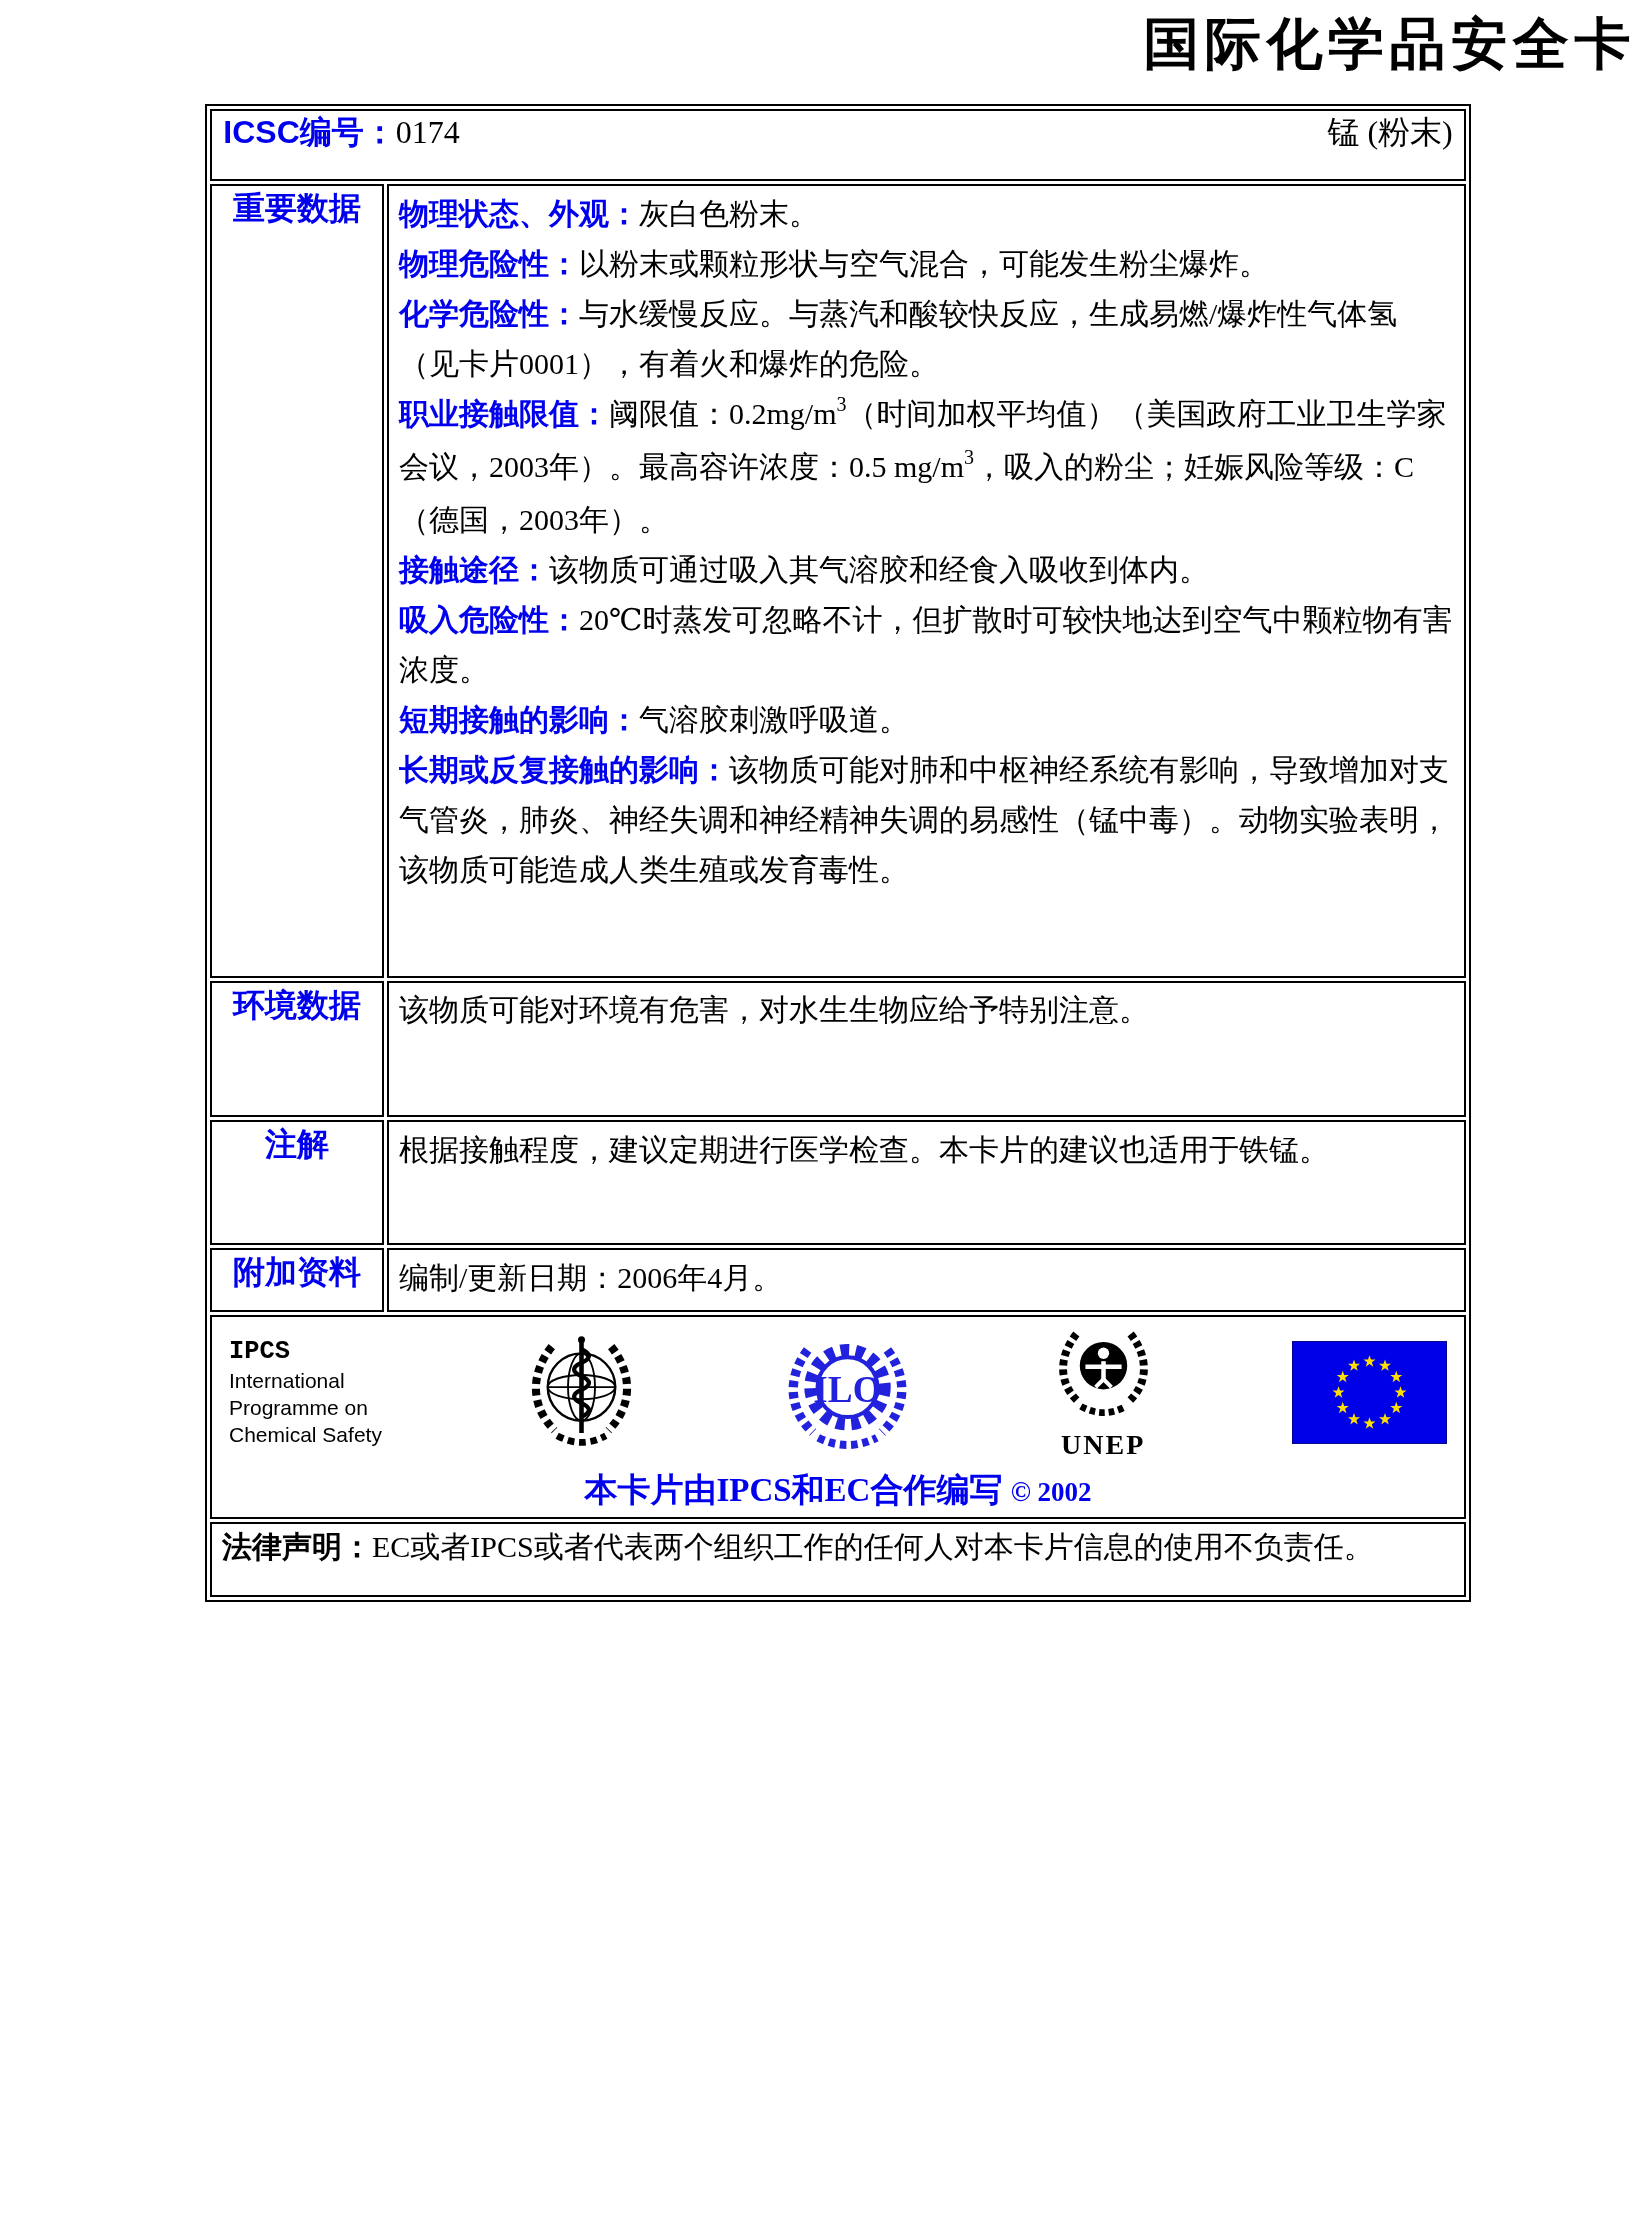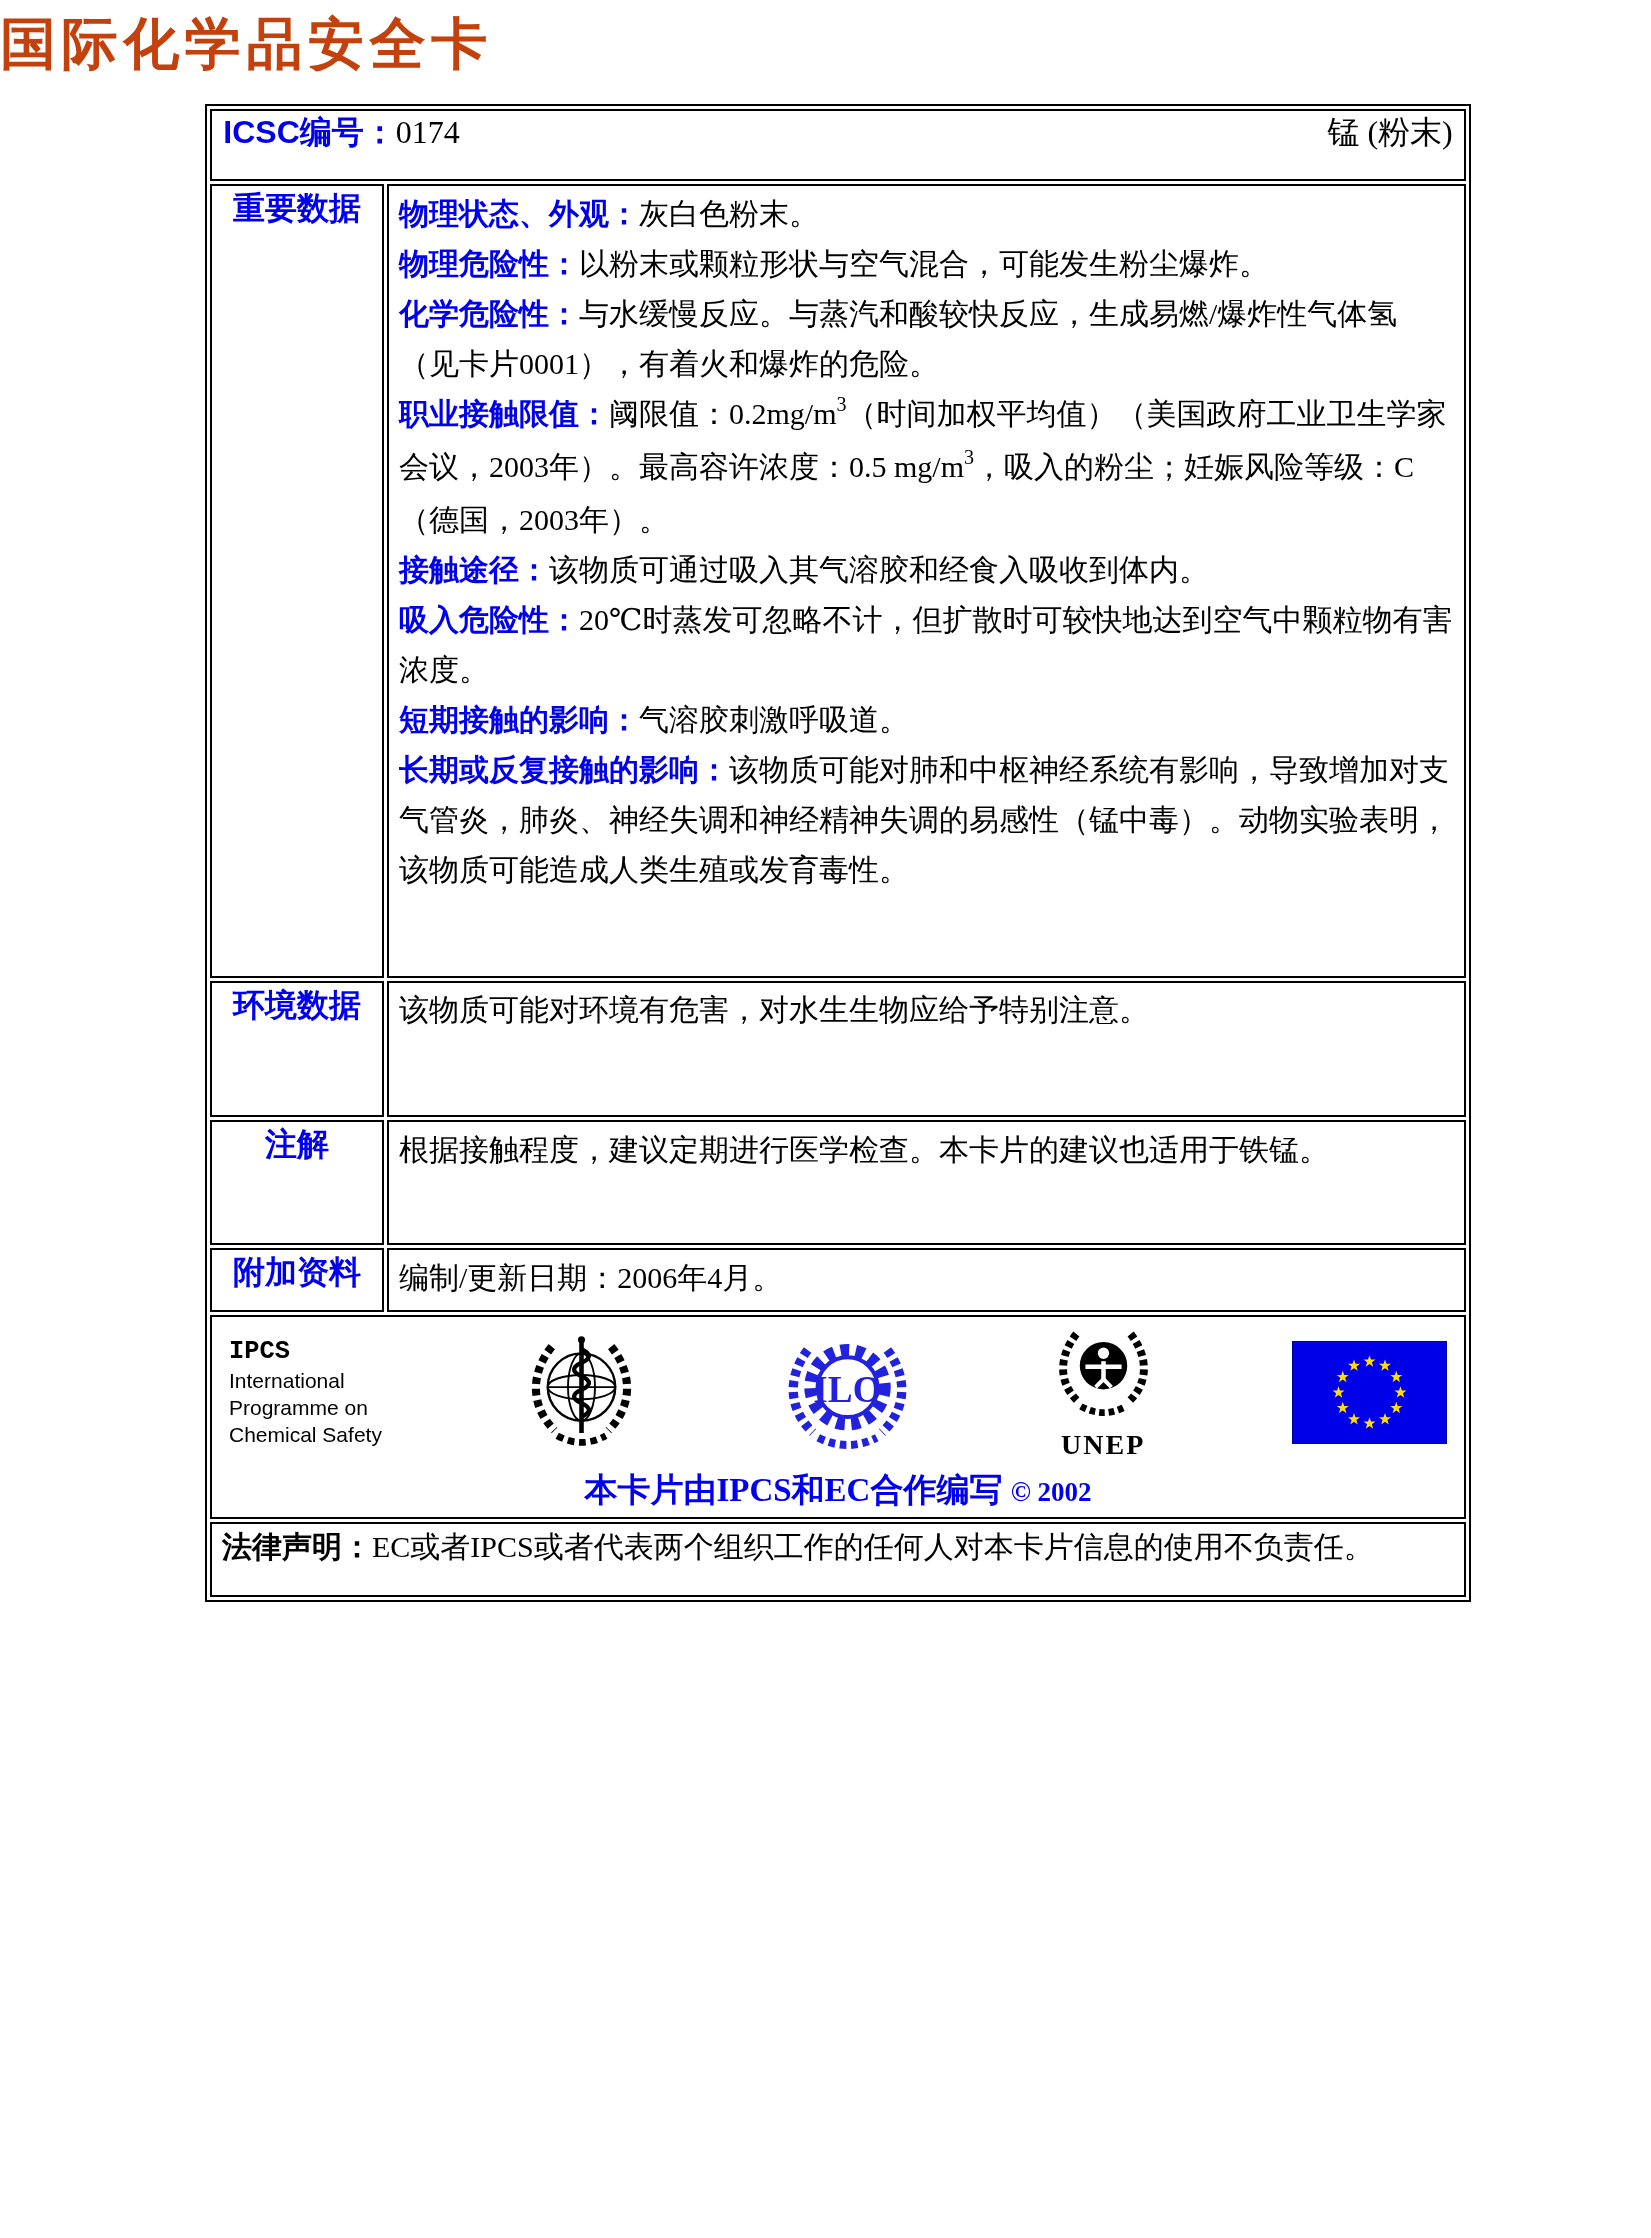--- a/index.html
+++ b/index.html
@@ -1,19 +1,19 @@
 <!DOCTYPE html>
 <html style="font-size:11.3px"><head>
 <meta charset="utf-8">
 <style>
   html,body{margin:0;padding:0;background:#ffffff;}
   .page{position:relative;width:1652px;height:2239px;background:#ffffff;overflow:hidden;
         font-family:"Liberation Serif","DejaVu Serif",serif;color:#000;}
-  .doc-title{margin:7px 10px 0 0;text-align:left;font-size:56px;font-weight:bold;
-             color:#c2410c;letter-spacing:5.6px;font-family:"DejaVu Serif","Liberation Serif",serif;}
+  .doc-title{margin:7px 16px 0 0;text-align:right;font-size:56px;font-weight:bold;
+             color:#000000;letter-spacing:5.6px;font-family:"DejaVu Serif","Liberation Serif",serif;}
   table.card{margin:21px 0 0 205px;width:1266px;border-collapse:separate;border-spacing:3.5px;
              border:2.8px solid #000;background:#fff;}
   table.card td{border:2.1px solid #000;vertical-align:top;background:#fff;}
   td.rowlabel{width:168px;text-align:center;vertical-align:middle;color:#0000ee;font-weight:bold;
               font-family:"Liberation Sans","DejaVu Sans",sans-serif;font-size:32px;}
   td.content{padding:2.8px 10px;font-size:30px;line-height:50px;}
   td.hdr{height:68px;vertical-align:middle;padding:0 11.3px;}
   .hdr-flex{display:flex;justify-content:space-between;align-items:center;font-size:32px;}
   .lbl{color:#0000ee;font-weight:bold;font-family:"Liberation Sans","DejaVu Sans",sans-serif;}
   .blk-lbl{color:#000;font-weight:bold;font-family:"Liberation Sans","DejaVu Sans",sans-serif;}

